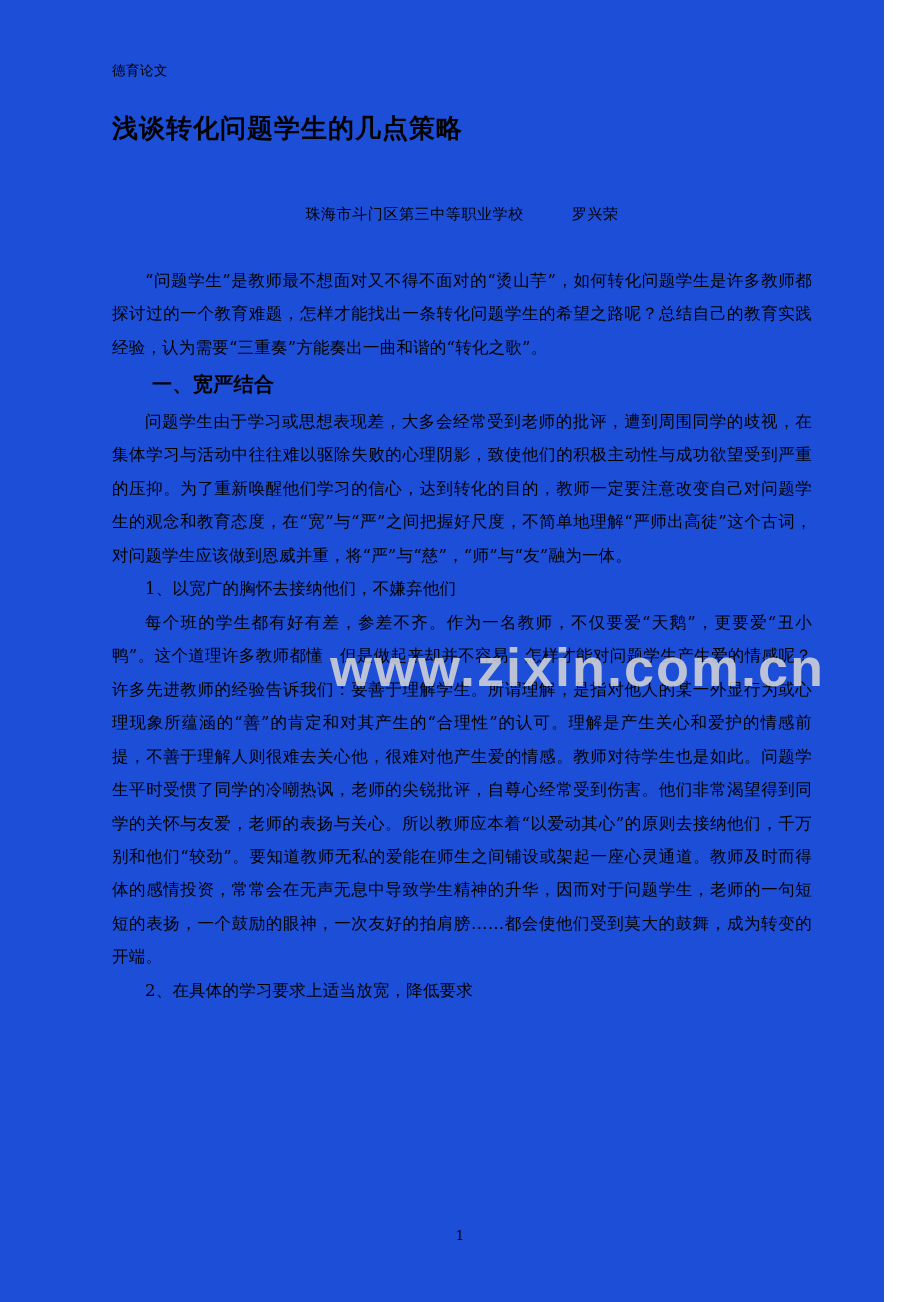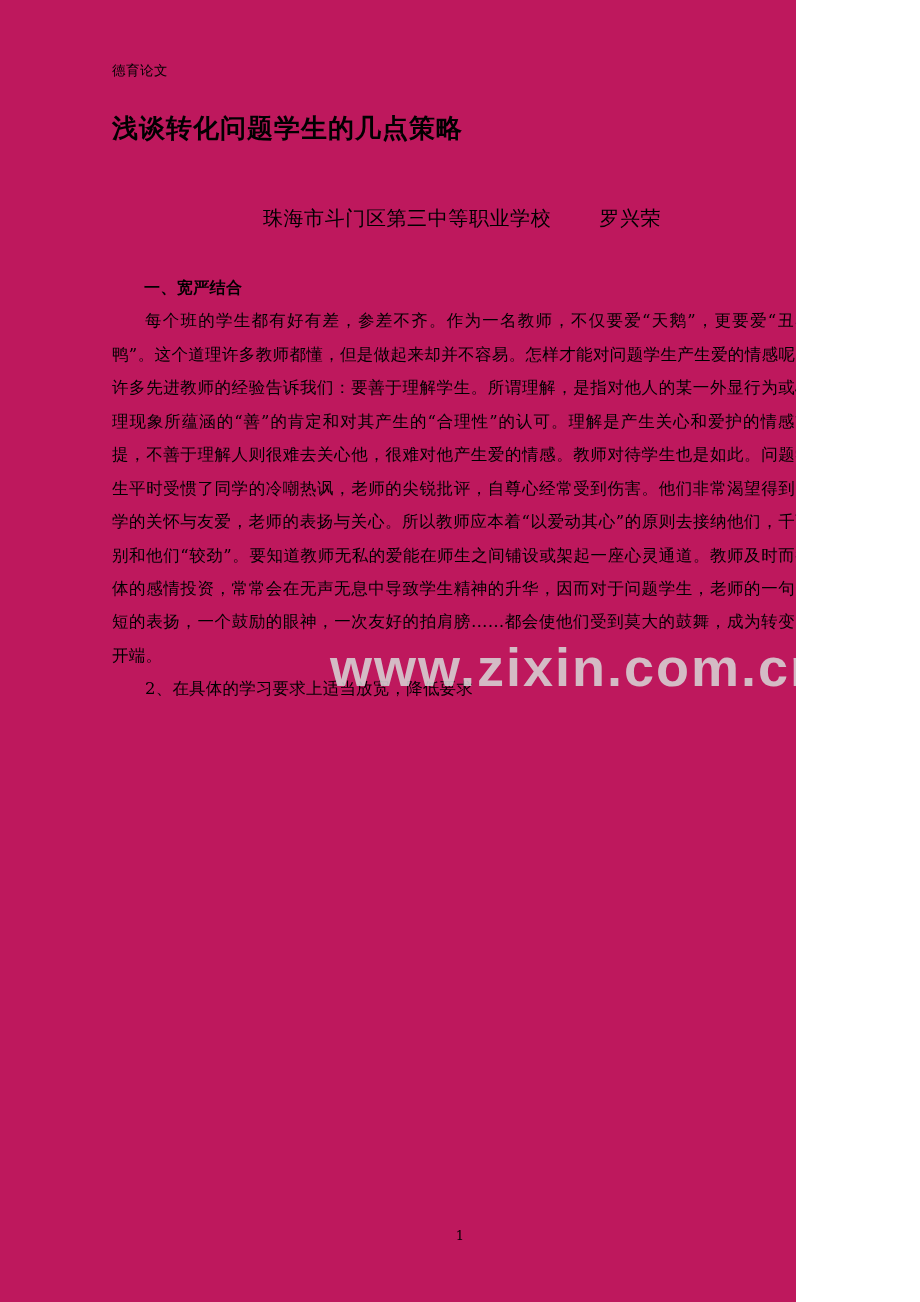--- a/index.html
+++ b/index.html
@@ -2,23 +2,23 @@
 <html><head>
 <meta charset="utf-8">
 <style>
   html, body {
     margin: 0;
     padding: 0;
     background: #ffffff;
   }
   .page {
     position: relative;
-    width: 796px;
+    width: 884px;
     height: 1302px;
-    background: #be185d;
+    background: #1d4ed8;
     font-family: "DejaVu Serif", "Liberation Serif", serif;
     color: #000000;
     overflow: hidden;
   }
   .content {
     position: absolute;
     left: 112px;
     top: 60px;
     width: 700px;
   }
@@ -31,42 +31,42 @@
   .doc-title {
     text-align: left;
     font-size: 26px;
     font-weight: bold;
     letter-spacing: 1px;
     margin: 14px 0 0 0;
     line-height: 1.4;
   }
   .byline {
     text-align: center;
-    font-size: 20px;
+    font-size: 15px;
     letter-spacing: 0.6px;
     margin-top: 58px;
     margin-bottom: 0;
   }
   .byline .author {
     margin-left: 48px;
   }
   .body-block {
     margin-top: 40px;
   }
   p.para {
     font-size: 16.5px;
     line-height: 2.03;
     text-align: justify;
     text-justify: inter-ideograph;
     margin: 0;
     text-indent: 2em;
     letter-spacing: 0.2px;
   }
   p.section-head {
-    font-size: 16px;
+    font-size: 20px;
     font-weight: bold;
     line-height: 2.03;
     margin: 0;
     text-indent: 2em;
     letter-spacing: 0.4px;
   }
   .watermark {
     position: absolute;
     left: 95px;
     top: 636px;
@@ -100,21 +100,24 @@
 
     <div class="header-label">德育论文</div>
 
     <h1 class="doc-title">浅谈转化问题学生的几点策略</h1>
 
     <div class="byline">
       <span>珠海市斗门区第三中等职业学校</span><span class="author">罗兴荣</span>
     </div>
 
     <div class="body-block">
+      <p class="para">“问题学生”是教师最不想面对又不得不面对的“烫山芋”，如何转化问题学生是许多教师都探讨过的一个教育难题，怎样才能找出一条转化问题学生的希望之路呢？总结自己的教育实践经验，认为需要“三重奏”方能奏出一曲和谐的“转化之歌”。</p>
       <p class="section-head">一、宽严结合</p>
+      <p class="para">问题学生由于学习或思想表现差，大多会经常受到老师的批评，遭到周围同学的歧视，在集体学习与活动中往往难以驱除失败的心理阴影，致使他们的积极主动性与成功欲望受到严重的压抑。为了重新唤醒他们学习的信心，达到转化的目的，教师一定要注意改变自己对问题学生的观念和教育态度，在“宽”与“严”之间把握好尺度，不简单地理解“严师出高徒”这个古词，对问题学生应该做到恩威并重，将“严”与“慈”，“师”与“友”融为一体。</p>
+      <p class="para">1、以宽广的胸怀去接纳他们，不嫌弃他们</p>
       <p class="para">每个班的学生都有好有差，参差不齐。作为一名教师，不仅要爱“天鹅”，更要爱“丑小鸭”。这个道理许多教师都懂，但是做起来却并不容易。怎样才能对问题学生产生爱的情感呢？许多先进教师的经验告诉我们：要善于理解学生。所谓理解，是指对他人的某一外显行为或心理现象所蕴涵的“善”的肯定和对其产生的“合理性”的认可。理解是产生关心和爱护的情感前提，不善于理解人则很难去关心他，很难对他产生爱的情感。教师对待学生也是如此。问题学生平时受惯了同学的冷嘲热讽，老师的尖锐批评，自尊心经常受到伤害。他们非常渴望得到同学的关怀与友爱，老师的表扬与关心。所以教师应本着“以爱动其心”的原则去接纳他们，千万别和他们“较劲”。要知道教师无私的爱能在师生之间铺设或架起一座心灵通道。教师及时而得体的感情投资，常常会在无声无息中导致学生精神的升华，因而对于问题学生，老师的一句短短的表扬，一个鼓励的眼神，一次友好的拍肩膀……都会使他们受到莫大的鼓舞，成为转变的开端。</p>
       <p class="para">2、在具体的学习要求上适当放宽，降低要求</p>
     </div>
 
   </div>
 
   <div class="watermark">www.zixin.com.cn</div>
 
   <div class="page-number">1</div>
 

